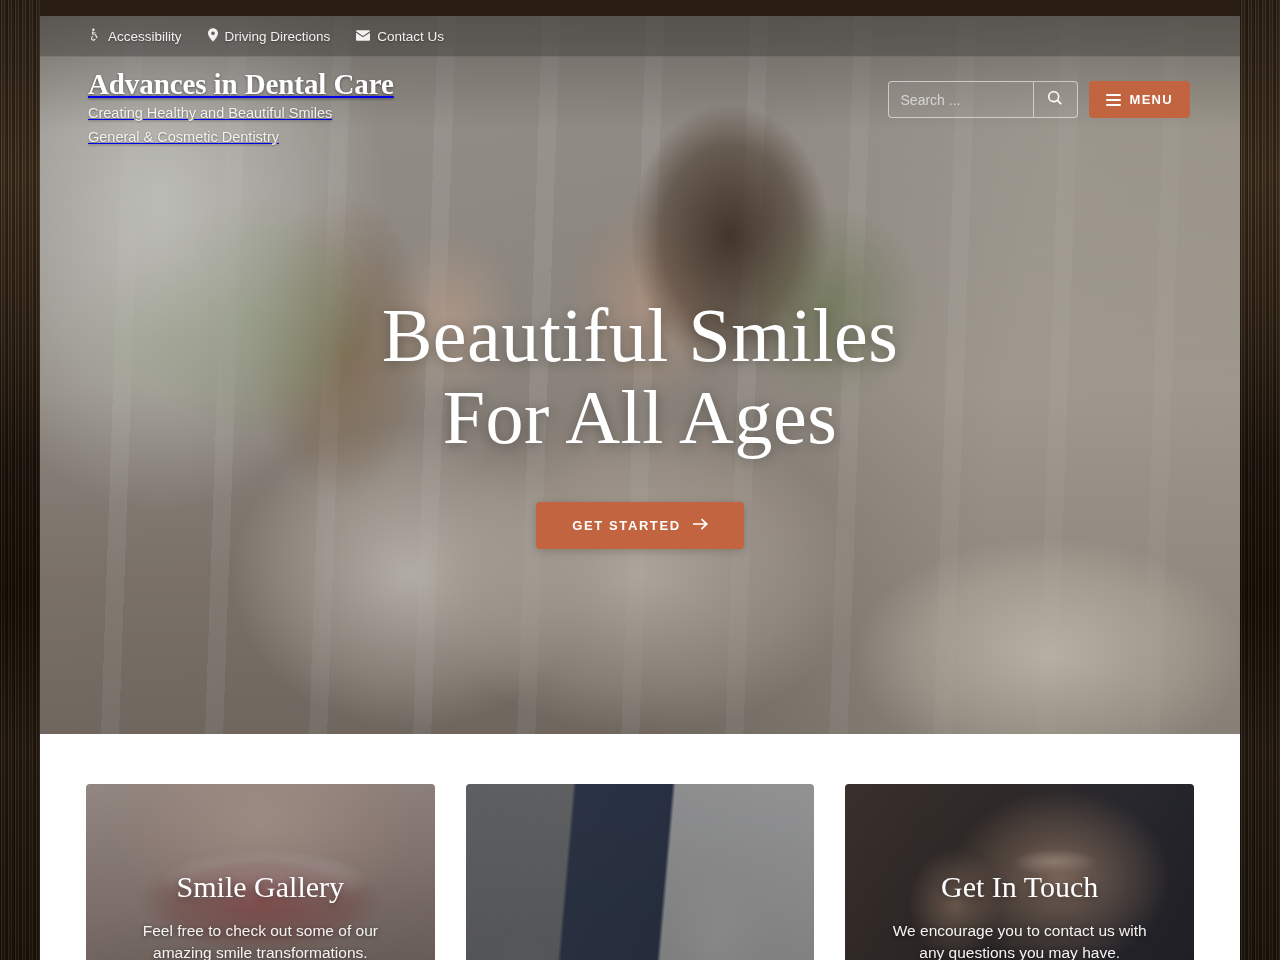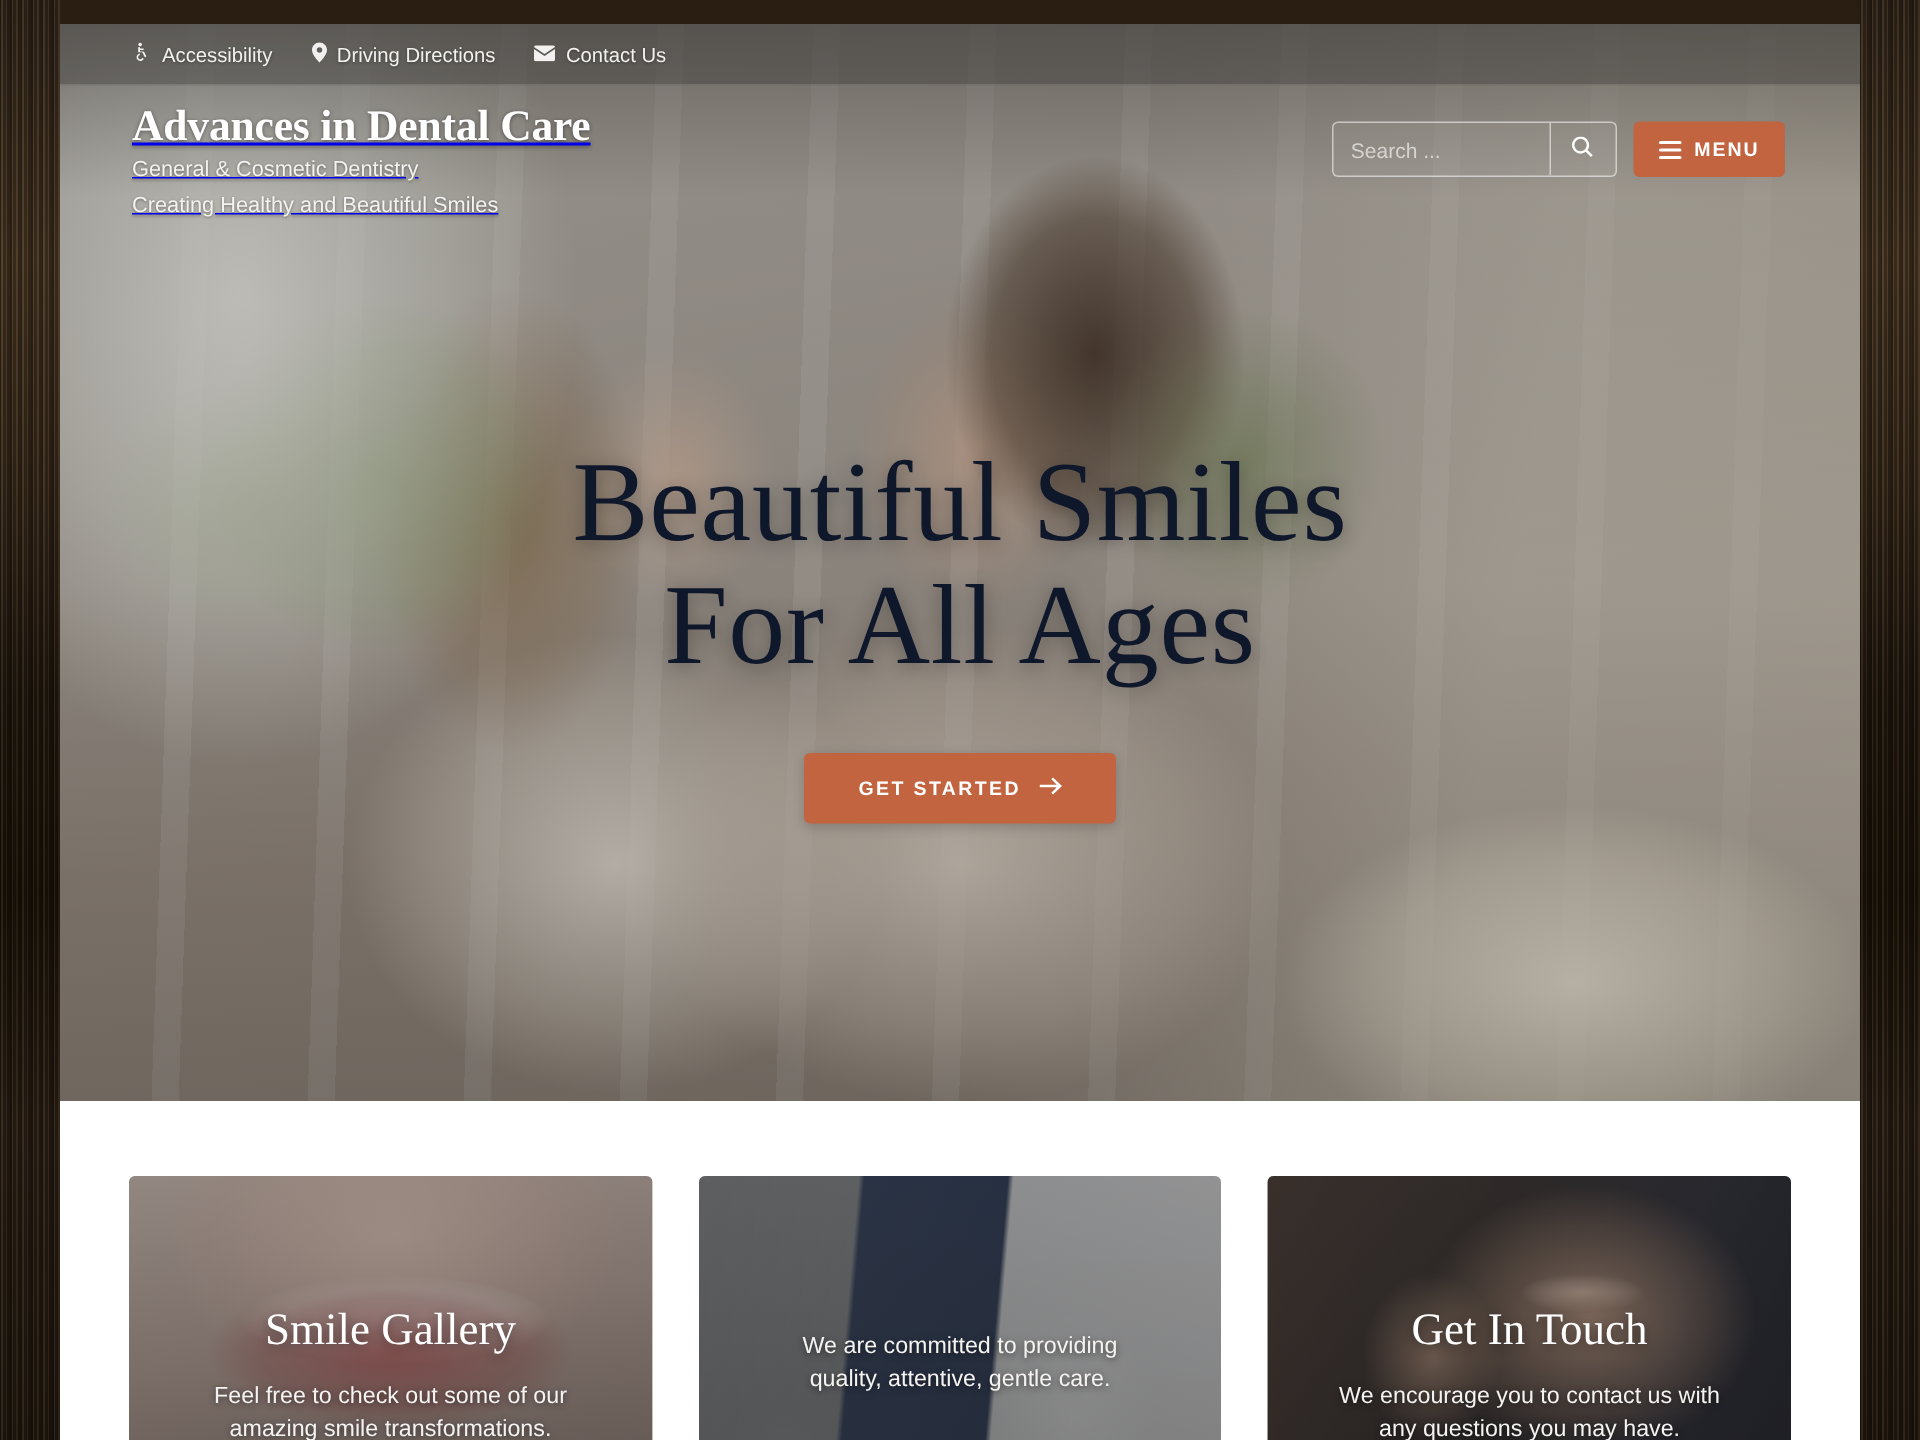--- a/index.html
+++ b/index.html
@@ -229,21 +229,21 @@
   .hero-copy {
     position: absolute;
     left: 0;
     top: 278px;
     width: 1200px;
     text-align: center;
     z-index: 4;
   }
   .hero-title {
     font-family: "Liberation Serif", serif;
-    color: #0f172a;
+    color: #ffffff;
     font-size: 76px;
     line-height: 1.08;
     font-weight: normal;
     letter-spacing: 0.5px;
     text-shadow: 0 2px 12px rgba(0,0,0,0.30);
   }
   .hero-cta {
     display: inline-flex;
     align-items: center;
     gap: 12px;
@@ -386,22 +386,22 @@
           </span>
           <span>Contact Us</span>
         </a>
       </div>
 
     </div>
 
     <div class="masthead">
       <a class="brand" href="#">
         <div class="brand-title">Advances in Dental Care</div>
+        <div class="brand-sub">Creating Healthy and Beautiful Smiles</div>
         <div class="brand-sub">General &amp; Cosmetic Dentistry</div>
-        <div class="brand-sub">Creating Healthy and Beautiful Smiles</div>
       </a>
 
       <div class="header-tools">
         <div class="searchbox">
           <input type="text" placeholder="Search ..." style="">
           <button class="search-btn">
             <span>
               <svg width="14" height="14" viewBox="0 0 16 16">
                   <path d="M6.5 0a6.5 6.5 0 1 0 3.9 11.7l4 4 1.4-1.4-4-4A6.5 6.5 0 0 0 6.5 0zm0 1.8a4.7 4.7 0 1 1 0 9.4 4.7 4.7 0 0 1 0-9.4z"></path>
                 </svg>
@@ -447,24 +447,20 @@
           <span>Feel free to check out some of our</span><br>
           <span>amazing smile transformations.</span>
         </div>
       </div>
     </div>
 
     <div class="card">
       <div class="card-photo photo-chair"></div>
       <div class="card-scrim"></div>
       <div class="card-body">
-        <div class="card-text">
-          <span>We are committed to providing</span><br>
-          <span>quality, attentive, gentle care.</span>
-        </div>
       </div>
     </div>
 
     <div class="card">
       <div class="card-photo photo-phone"></div>
       <div class="card-scrim"></div>
       <div class="card-body">
         <div class="card-title">Get In Touch</div>
         <div class="card-text">
           <span>We encourage you to contact us with</span><br>

